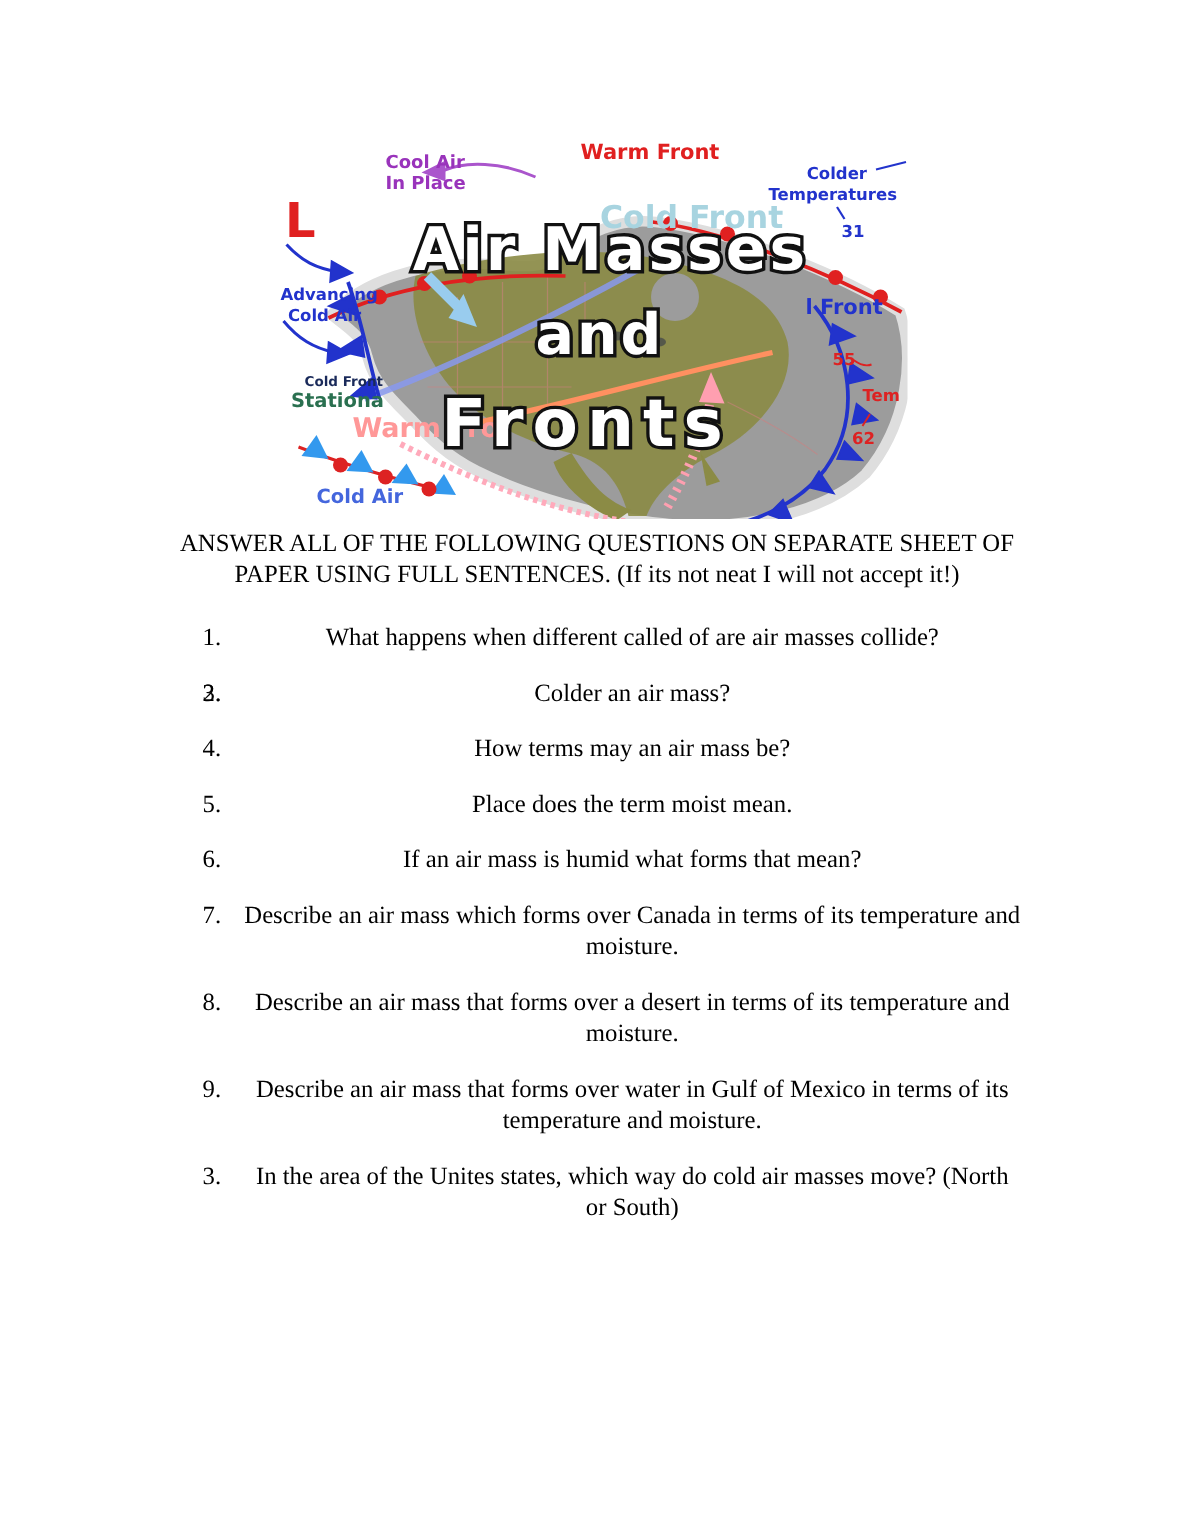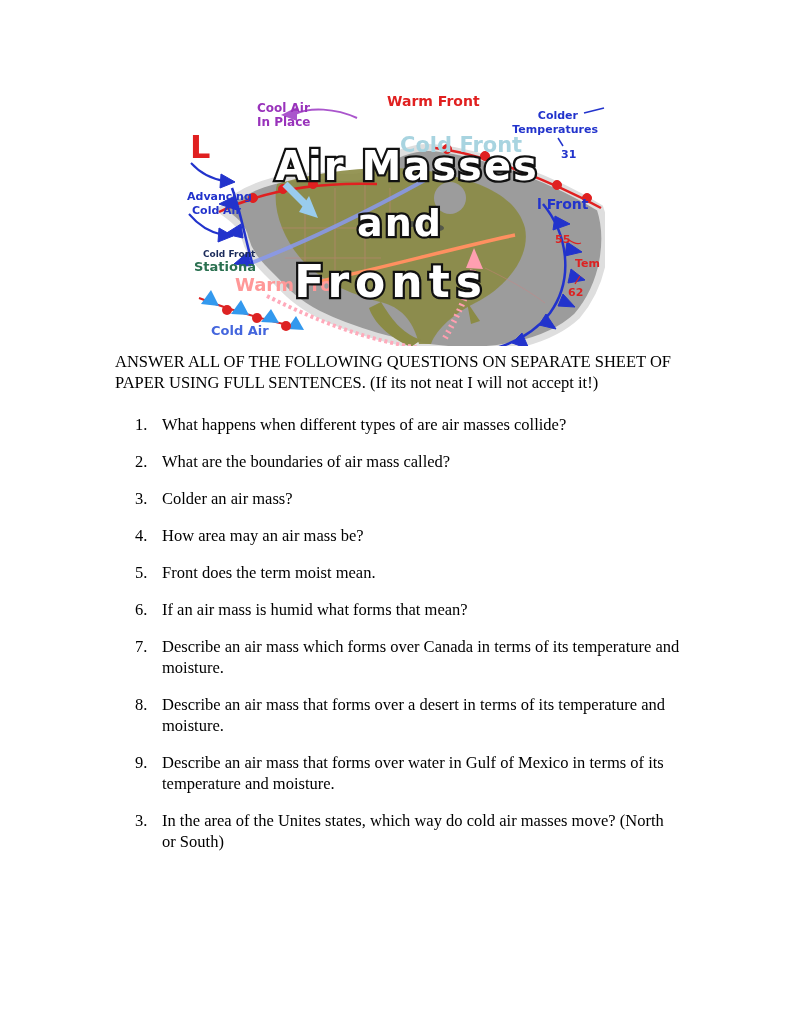--- a/index.html
+++ b/index.html
@@ -1,19 +1,19 @@
 <!DOCTYPE html>
 <html><head>
 <meta charset="utf-8">
 <style>
   html,body{margin:0;padding:0;background:#ffffff;}
   body{width:791px;height:1024px;position:relative;font-family:"Liberation Serif",serif;color:#000;}
   .figure-wrap{position:absolute;left:185px;top:88px;width:420px;height:258px;}
   .figure-wrap svg{display:block;}
-  .doc{position:absolute;left:115px;top:351px;width:566px;font-size:16.5px;line-height:21px;}
+  .doc{position:absolute;left:115px;top:351px;width:566px;font-size:16.5px;line-height:21px;text-align:center;}
   .doc p{margin:0 0 17px 0;}
   .qlist{margin:21px 0 0 0;padding:0;list-style:none;}
   .q{position:relative;padding-left:47px;margin-bottom:16px;}
   .q .num{position:absolute;left:20px;top:0;}
   svg text{font-family:"DejaVu Sans",sans-serif;}
   .maplabel{font-weight:bold;}
 </style>
 </head>
 <body>
 
@@ -137,24 +137,24 @@
     <path d="M 384,152 q 7,5 12,3" stroke="#dd2222" stroke-width="1.3" fill="none"></path>
     <text class="maplabel" x="390" y="179" font-size="11" fill="#dd2222">Tem</text>
     <path d="M 390,196 l 5,-8" stroke="#dd2222" stroke-width="1.3" fill="none"></path>
     <text class="maplabel" x="383" y="208" font-size="11" fill="#dd2222">62</text>
   </svg>
 </div>
 
 <div class="doc">
   <p>ANSWER ALL OF THE FOLLOWING QUESTIONS ON SEPARATE SHEET OF PAPER USING FULL SENTENCES.  (If its not neat I will not accept it!)</p>
   <ol class="qlist">
-    <li class="q"><span class="num">1.</span><span>What happens when different types of are air masses collide?</span></li>
-    <li class="q"><span class="num">2.</span><span>What  are the boundaries of air mass called?</span></li>
+    <li class="q"><span class="num">1.</span><span>What happens when different called of are air masses collide?</span></li>
+    <li class="q"><span class="num">2.</span></li>
     <li class="q"><span class="num">3.</span><span>Colder an air mass?</span></li>
-    <li class="q"><span class="num">4.</span><span>How area may an air mass be?</span></li>
-    <li class="q"><span class="num">5.</span><span>Front does the term moist mean.</span></li>
+    <li class="q"><span class="num">4.</span><span>How terms may an air mass be?</span></li>
+    <li class="q"><span class="num">5.</span><span>Place does the term moist mean.</span></li>
     <li class="q"><span class="num">6.</span><span>If an air mass is humid what forms that mean?</span></li>
     <li class="q"><span class="num">7.</span><span>Describe an air mass which forms over Canada in terms of its temperature and moisture.</span></li>
     <li class="q"><span class="num">8.</span><span>Describe an air mass that forms over a desert in terms of its temperature and moisture.</span></li>
     <li class="q"><span class="num">9.</span><span>Describe an air mass that forms over water in Gulf of Mexico in terms of its temperature and moisture.</span></li>
     <li class="q"><span class="num">3.</span><span>In the area of the Unites states, which way do cold air masses move? (North or South)</span></li>
   </ol>
 </div>
 
 </body></html>

